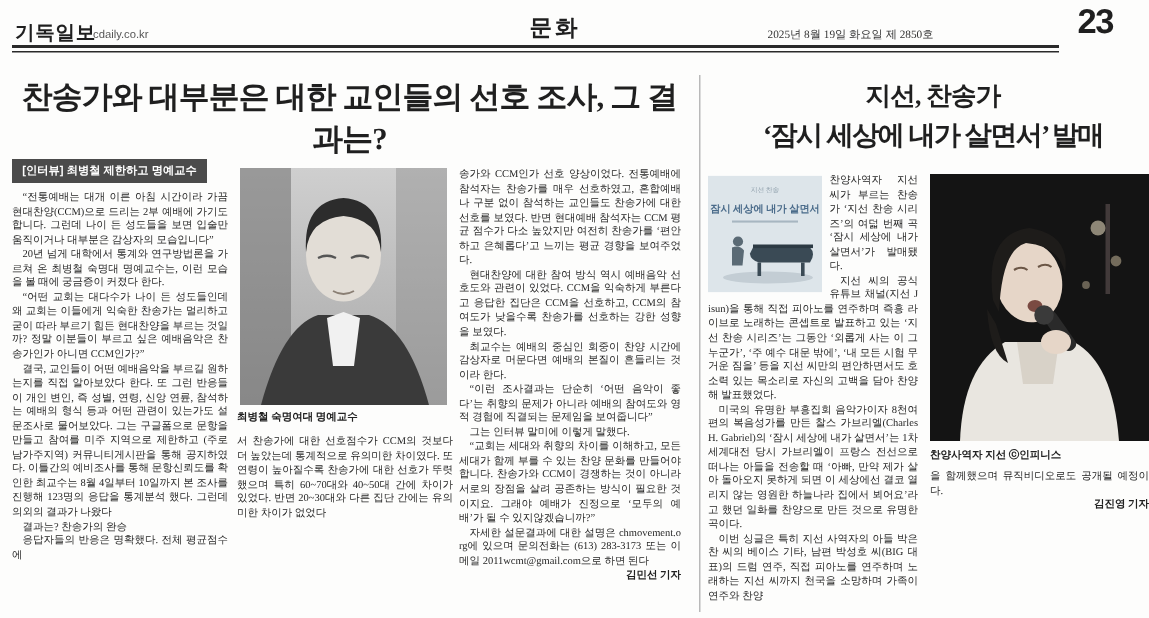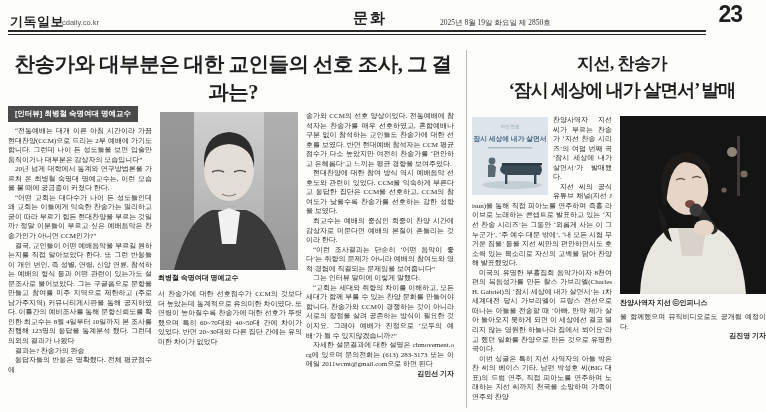--- a/index.html
+++ b/index.html
@@ -5,21 +5,21 @@
   html,body{margin:0;padding:0;}
   body{
     width:766px;height:412px;background:#fdfdfc;overflow:hidden;position:relative;
     font-family:"Liberation Serif","DejaVu Serif",serif;color:#1f1f1f;
   }
   .abs{position:absolute;}
   
   .masthead{left:10px;top:13px;font-size:13px;font-weight:bold;letter-spacing:.5px;}
   .siteurl{left:62px;top:18px;font-size:7.5px;color:#555;font-family:"Liberation Sans",sans-serif;}
   .section{left:0;top:9px;width:740px;text-align:center;font-size:15px;font-weight:bold;letter-spacing:2px;}
-  .dateline{left:440px;top:18px;width:274px;text-align:left;font-size:7.5px;color:#333;}
+  .dateline{left:430px;top:18px;width:274px;text-align:center;font-size:7.5px;color:#333;}
   .pagenum{right:24px;top:1px;font-size:23px;font-weight:bold;font-family:Liberation Sans, sans-serif;letter-spacing:-1px;}
   .headrule{left:8px;top:30px;width:698px;height:2px;border-top:2px solid #2a2a2a;border-bottom:1px solid #2a2a2a;}
   
   .vdivider{left:466px;top:50px;width:0;height:358px;border-left:1px solid #b9b9b9;}
   .l-headline{left:8px;top:50px;width:450px;text-align:center;font-size:20.5px;font-weight:bold;letter-spacing:-.5px;}
   .kicker{left:8px;top:106px;width:130px;height:16px;background:#4b4b4b;color:#fff;
           font-size:7.5px;font-weight:bold;line-height:16px;text-align:center;
           font-family:"Liberation Sans",sans-serif;}
   .r-headline{left:478px;top:52px;width:288px;text-align:center;font-weight:bold;}
   .r-headline .l1{font-size:17px;letter-spacing:-.5px;}
@@ -39,21 +39,21 @@
 
 <div class="abs masthead">기독일보</div>
 <div class="abs siteurl">cdaily.co.kr</div>
 <div class="abs section">문화</div>
 <div class="abs dateline">2025년 8월 19일 화요일 제 2850호</div>
 <div class="abs pagenum">23</div>
 <div class="abs headrule"></div>
 <div class="abs vdivider"></div>
 
 <div class="abs l-headline">찬송가와 대부분은 대한 교인들의 선호 조사, 그 결과는?</div>
-<div class="abs kicker">[인터뷰] 최병철 숙명여대 명예교수</div>
+<div class="abs kicker">[인터뷰] 최병철 제한하고 명예교수</div>
 
 <div class="abs photoframe" style="left:160px;top:112px;width:138px;height:158px;">
   <svg width="138" height="158" viewBox="0 0 138 158">
     <defs>
       <linearGradient id="pbg" x1="0" y1="0" x2="0" y2="1">
         <stop offset="0" stop-color="#cfcfcf"></stop>
           <stop offset="1" stop-color="#a8a8a8"></stop>
       </linearGradient>
     </defs>
     <rect width="138" height="158" fill="url(#pbg)"></rect>
@@ -76,21 +76,21 @@
   <p class="ind">결국, 교인들이 어떤 예배음악을 부르길 원하는지를 직접 알아보았다 한다. 또 그런 반응들이 개인 변인, 즉 성별, 연령, 신앙 연륜, 참석하는 예배의 형식 등과 어떤 관련이 있는가도 설문조사로 물어보았다. 그는 구글폼으로 문항을 만들고 참여를 미주 지역으로 제한하고 (주로 남가주지역) 커뮤니티게시판을 통해 공지하였다. 이틀간의 예비조사를 통해 문항신뢰도를 확인한 최교수는 8월 4일부터 10일까지 본 조사를 진행해 123명의 응답을 통계분석 했다. 그런데 의외의 결과가 나왔다</p>
   <p class="ind">결과는? 찬송가의 완승</p>
   <p class="ind">응답자들의 반응은 명확했다. 전체 평균점수에</p>
 </div>
 
 <div class="abs bodytext" style="left:158px;top:290px;width:144px;height:118px;">
   <p>서 찬송가에 대한 선호점수가 CCM의 것보다 더 높았는데 통계적으로 유의미한 차이였다. 또 연령이 높아질수록 찬송가에 대한 선호가 뚜렷했으며 특히 60~70대와 40~50대 간에 차이가 있었다. 반면 20~30대와 다른 집단 간에는 유의미한 차이가 없었다</p>
 </div>
 
 <div class="abs bodytext" style="left:306px;top:112px;width:148px;height:296px;">
-  <p>송가와 CCM의 선호 양상이었다. 전통예배에 참석자는 찬송가를 매우 선호하였고, 혼합예배나 구분 없이 참석하는 교인들도 찬송가에 대한 선호를 보였다. 반면 현대예배 참석자는 CCM 평균 점수가 다소 높았지만 여전히 찬송가를 ‘편안하고 은혜롭다’고 느끼는 평균 경향을 보여주었다.</p>
+  <p>송가와 CCM인가 선호 양상이었다. 전통예배에 참석자는 찬송가를 매우 선호하였고, 혼합예배나 구분 없이 참석하는 교인들도 찬송가에 대한 선호를 보였다. 반면 현대예배 참석자는 CCM 평균 점수가 다소 높았지만 여전히 찬송가를 ‘편안하고 은혜롭다’고 느끼는 평균 경향을 보여주었다.</p>
   <p class="ind">현대찬양에 대한 참여 방식 역시 예배음악 선호도와 관련이 있었다. CCM을 익숙하게 부른다고 응답한 집단은 CCM을 선호하고, CCM의 참여도가 낮을수록 찬송가를 선호하는 강한 성향을 보였다.</p>
   <p class="ind">최교수는 예배의 중심인 회중이 찬양 시간에 감상자로 머문다면 예배의 본질이 흔들리는 것이라 한다.</p>
   <p class="ind">“이런 조사결과는 단순히 ‘어떤 음악이 좋다’는 취향의 문제가 아니라 예배의 참여도와 영적 경험에 직결되는 문제임을 보여줍니다”</p>
   <p class="ind">그는 인터뷰 말미에 이렇게 말했다.</p>
   <p class="ind">“교회는 세대와 취향의 차이를 이해하고, 모든 세대가 함께 부를 수 있는 찬양 문화를 만들어야 합니다. 찬송가와 CCM이 경쟁하는 것이 아니라 서로의 장점을 살려 공존하는 방식이 필요한 것이지요. 그래야 예배가 진정으로 ‘모두의 예배’가 될 수 있지않겠습니까?”</p>
   <p class="ind">자세한 설문결과에 대한 설명은 chmovement.org에 있으며 문의전화는 (613) 283-3173 또는 이메일 2011wcmt@gmail.com으로 하면 된다</p>
   <p>
       <span class="reporter">김민선 기자</span>
     </p>
 </div>

